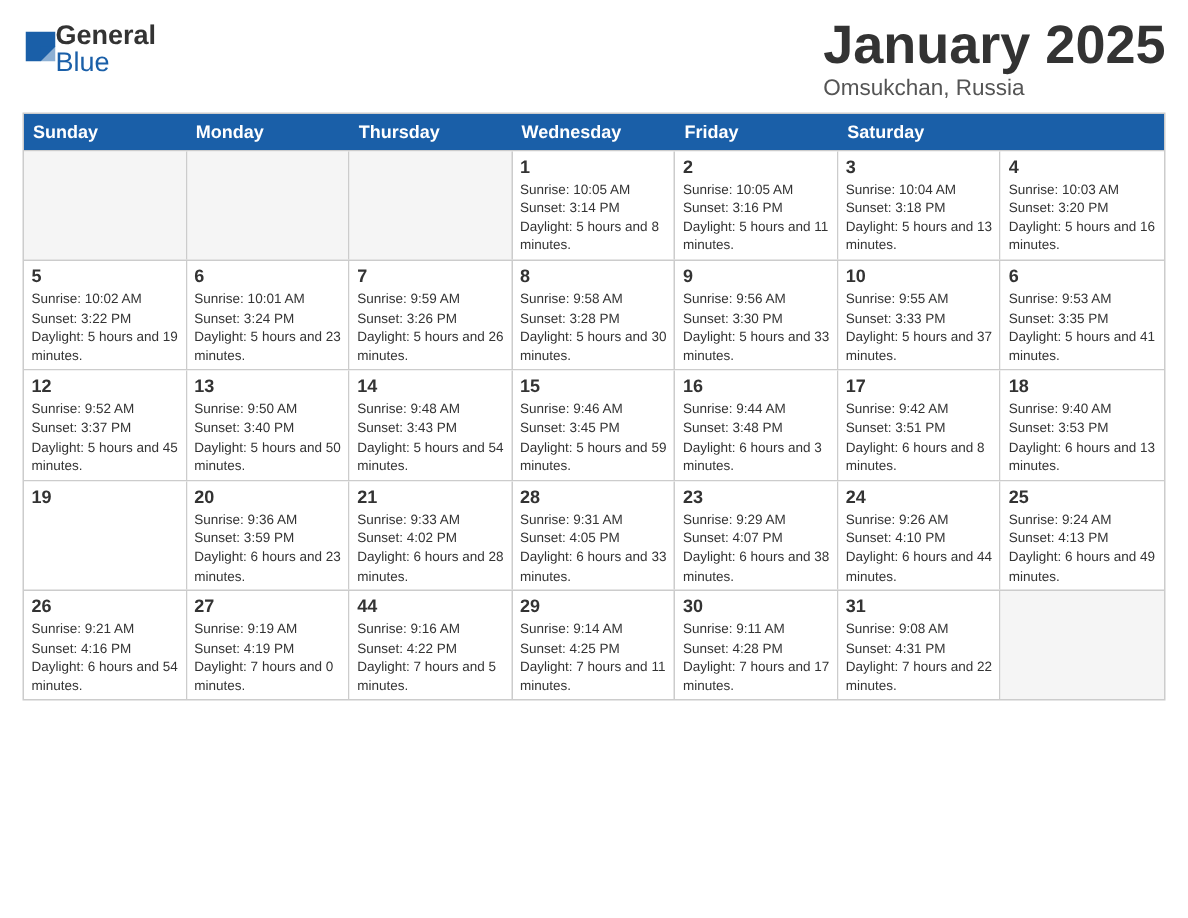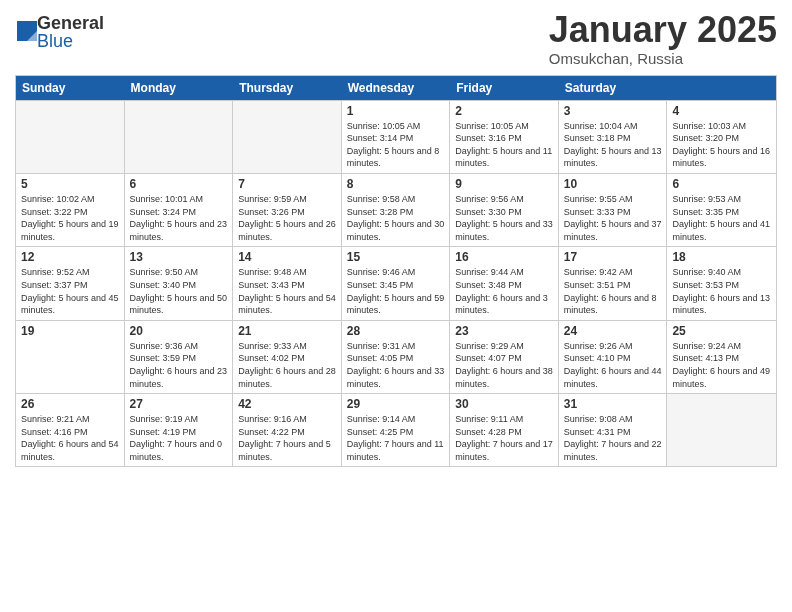--- a/index.html
+++ b/index.html
@@ -262,21 +262,21 @@
         <div class="cal-row">
           <div class="cal-cell">
             <span class="day-num">26</span>
             <div class="sun-info">Sunrise: 9:21 AM<br>Sunset: 4:16 PM<br>Daylight: 6 hours and 54 minutes.</div>
           </div>
           <div class="cal-cell">
             <span class="day-num">27</span>
             <div class="sun-info">Sunrise: 9:19 AM<br>Sunset: 4:19 PM<br>Daylight: 7 hours and 0 minutes.</div>
           </div>
           <div class="cal-cell">
-            <span class="day-num">42</span>
+            <span class="day-num">44</span>
             <div class="sun-info">Sunrise: 9:16 AM<br>Sunset: 4:22 PM<br>Daylight: 7 hours and 5 minutes.</div>
           </div>
           <div class="cal-cell">
             <span class="day-num">29</span>
             <div class="sun-info">Sunrise: 9:14 AM<br>Sunset: 4:25 PM<br>Daylight: 7 hours and 11 minutes.</div>
           </div>
           <div class="cal-cell">
             <span class="day-num">30</span>
             <div class="sun-info">Sunrise: 9:11 AM<br>Sunset: 4:28 PM<br>Daylight: 7 hours and 17 minutes.</div>
           </div>

